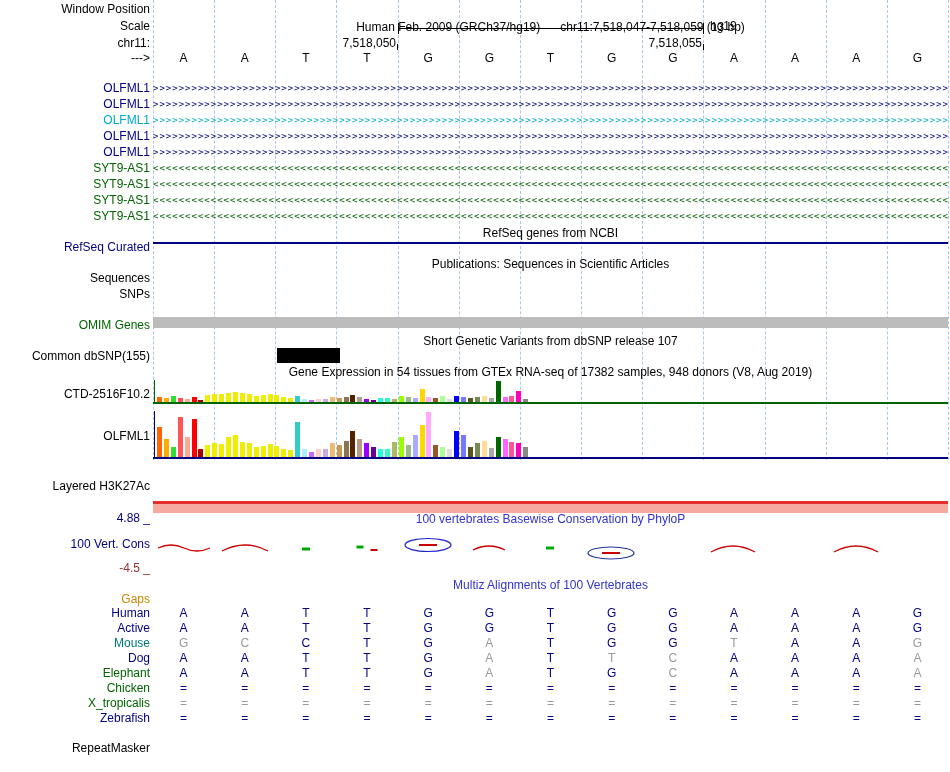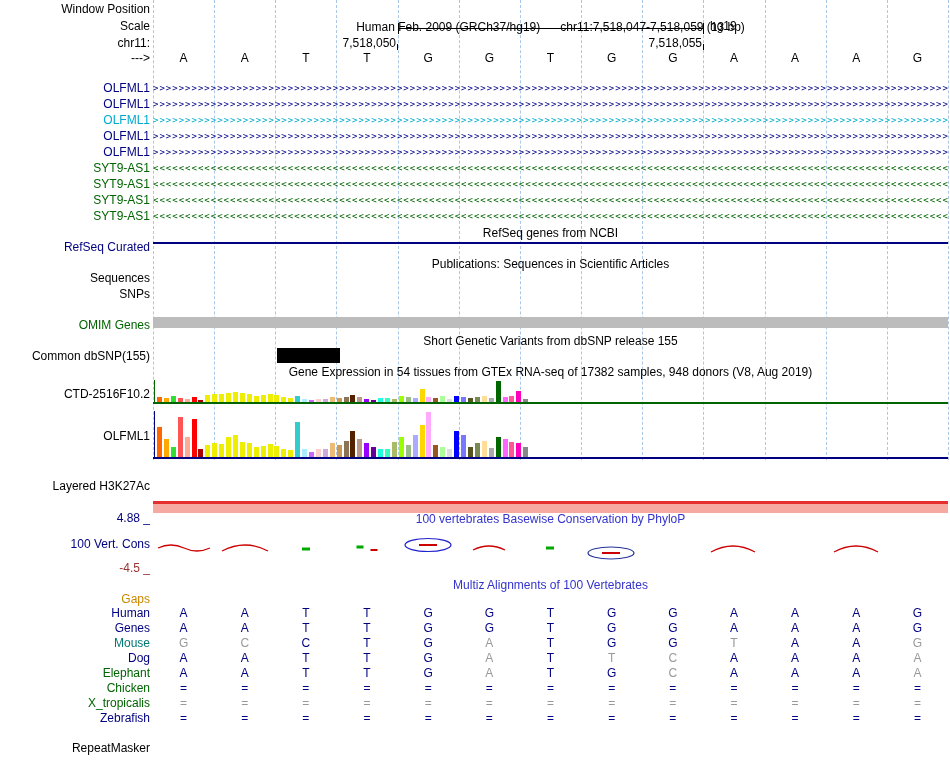--- a/index.html
+++ b/index.html
@@ -47,21 +47,21 @@
   <div class="abs" style="left:153px;top:242px;width:795px;height:2px;background:#000080"></div>
   <div class="ll navy" style="top:240px">RefSeq Curated</div>
 
   <div class="ct" style="top:257px">Publications: Sequences in Scientific Articles</div>
   <div class="ll" style="top:271px">Sequences</div>
   <div class="ll" style="top:287px">SNPs</div>
 
   <div class="abs" style="left:153px;top:317px;width:795px;height:11px;background:#bcbcbc"></div>
   <div class="ll green" style="top:318px">OMIM Genes</div>
 
-  <div class="ct" style="top:334px">Short Genetic Variants from dbSNP release 155</div>
+  <div class="ct" style="top:334px">Short Genetic Variants from dbSNP release 107</div>
   <div class="abs" style="left:277px;top:348px;width:63px;height:15px;background:#000"></div>
   <div class="ll" style="top:349px">Common dbSNP(155)</div>
 
   <div class="ct" style="top:365px">Gene Expression in 54 tissues from GTEx RNA-seq of 17382 samples, 948 donors (V8, Aug 2019)</div>
   <div class="ll" style="top:387px">CTD-2516F10.2</div>
   <div class="ll" style="top:429px">OLFML1</div>
 
   <div class="ll" style="top:479px">Layered H3K27Ac</div>
   <div class="abs" style="left:153px;top:501px;width:795px;height:3px;background:#e62e2e"></div>
   <div class="abs" style="left:153px;top:504px;width:795px;height:9px;background:#f5a9a0"></div>
@@ -255,21 +255,21 @@
     <div class="ml" style="left: 367.038px; top: 606px; color: rgb(0, 0, 128);">T</div>
     <div class="ml" style="left: 428.192px; top: 606px; color: rgb(0, 0, 128);">G</div>
     <div class="ml" style="left: 489.346px; top: 606px; color: rgb(0, 0, 128);">G</div>
     <div class="ml" style="left: 550.5px; top: 606px; color: rgb(0, 0, 128);">T</div>
     <div class="ml" style="left: 611.654px; top: 606px; color: rgb(0, 0, 128);">G</div>
     <div class="ml" style="left: 672.808px; top: 606px; color: rgb(0, 0, 128);">G</div>
     <div class="ml" style="left: 733.962px; top: 606px; color: rgb(0, 0, 128);">A</div>
     <div class="ml" style="left: 795.115px; top: 606px; color: rgb(0, 0, 128);">A</div>
     <div class="ml" style="left: 856.269px; top: 606px; color: rgb(0, 0, 128);">A</div>
     <div class="ml" style="left: 917.423px; top: 606px; color: rgb(0, 0, 128);">G</div>
-    <div class="ll" style="top: 621px; color: rgb(0, 0, 128);">Genes</div>
+    <div class="ll" style="top: 621px; color: rgb(0, 0, 128);">Active</div>
     <div class="ml" style="left: 183.577px; top: 621px; color: rgb(0, 0, 128);">A</div>
     <div class="ml" style="left: 244.731px; top: 621px; color: rgb(0, 0, 128);">A</div>
     <div class="ml" style="left: 305.885px; top: 621px; color: rgb(0, 0, 128);">T</div>
     <div class="ml" style="left: 367.038px; top: 621px; color: rgb(0, 0, 128);">T</div>
     <div class="ml" style="left: 428.192px; top: 621px; color: rgb(0, 0, 128);">G</div>
     <div class="ml" style="left: 489.346px; top: 621px; color: rgb(0, 0, 128);">G</div>
     <div class="ml" style="left: 550.5px; top: 621px; color: rgb(0, 0, 128);">T</div>
     <div class="ml" style="left: 611.654px; top: 621px; color: rgb(0, 0, 128);">G</div>
     <div class="ml" style="left: 672.808px; top: 621px; color: rgb(0, 0, 128);">G</div>
     <div class="ml" style="left: 733.962px; top: 621px; color: rgb(0, 0, 128);">A</div>

